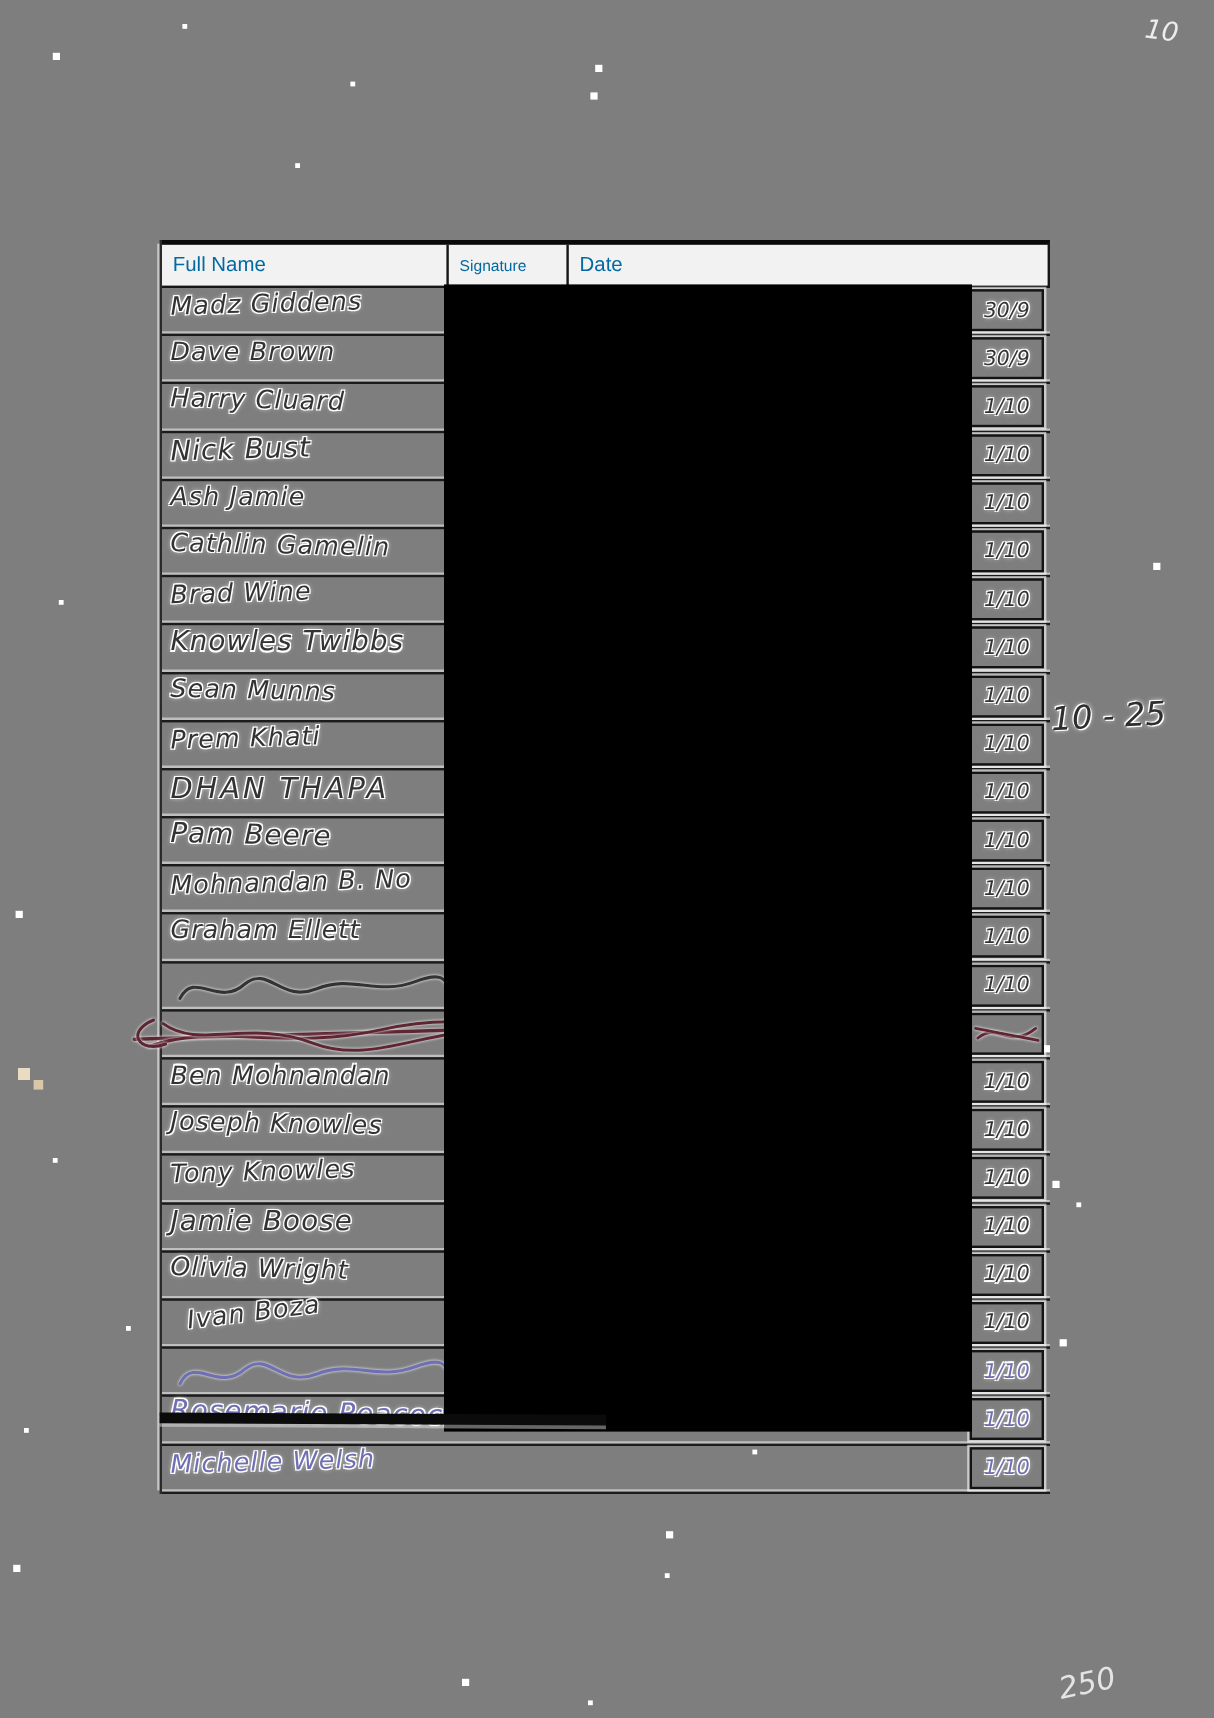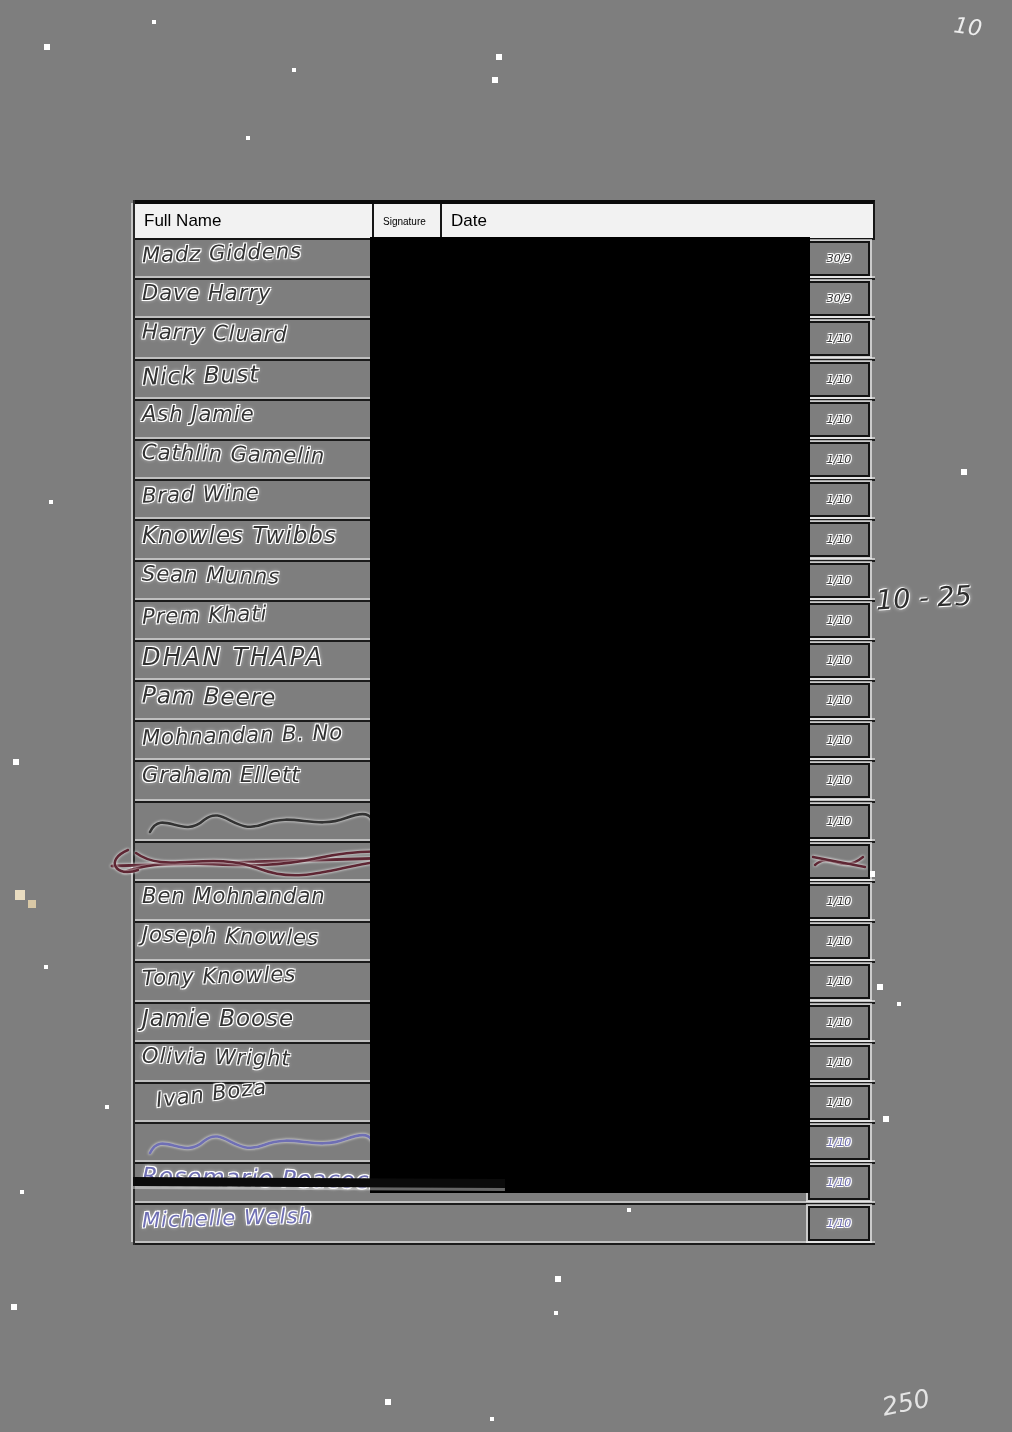--- a/index.html
+++ b/index.html
@@ -19,28 +19,28 @@
   .header-row{
     display:flex;height:34px;
     background:#f2f2f2;
     border-top:4px solid #0a0a0a;
     border-bottom:2px solid #161616;
     border-right:2px solid #161616;
   }
   .hcell{
     display:flex;align-items:center;
     padding-left:9px;
-    font-size:17px;color:#000000;
+    font-size:17px;color:#0369a1;
     border-left:2px solid #161616;
     box-sizing:border-box;
   }
   .hcell:first-child{border-left:none;}
   .h-name{width:237px;}
   .h-addr{width:358px;}
-  .h-sig{width:68px;font-size:10px;}
+  .h-sig{width:100px;font-size:13px;}
   .h-date{width:65px;flex:1;}
   .body-rows{position:relative;}
   .row{
     position:relative;height:38.2px;
     border-bottom:2px solid #1b1b1b;
     box-shadow:inset 0 -4px 0 -2px rgba(255,255,255,.5);
   }
   .name-cell{
     position:absolute;left:7px;top:1px;width:490px;height:36px;
     z-index:2;white-space:nowrap;overflow:visible;
@@ -58,21 +58,21 @@
   
   .hw{
     font-family:"DejaVu Sans",sans-serif;
     font-style:italic;
     display:inline-block;
     font-size:21px;letter-spacing:1px;
     text-shadow:-1px -1px 0 #fff,1px -1px 0 #fff,-1px 1px 0 #fff,1px 1px 0 #fff,0 0 4px #fff;
   }
   .ink-dark{color:#333;}
   .ink-blue{color:#6f6fb4;}
-  .date-cell .hw{font-size:11px;letter-spacing:0;}
+  .date-cell .hw{font-size:17px;letter-spacing:0;}
   .row:nth-child(3n) .name-cell .hw{transform:rotate(1.2deg);}
   .row:nth-child(3n+1) .name-cell .hw{transform:rotate(-1.6deg);}
   .row:nth-child(4n) .name-cell .hw{font-size:23px;}
   .row.caps .name-cell .hw{letter-spacing:2.5px;font-size:24px;}
   .row.slant .name-cell .hw{transform:rotate(-7deg) translate(14px,-2px);}
   .scrawl-svg{position:absolute;left:0;top:2px;overflow:visible;}
   .strike-svg{position:absolute;left:-34px;top:0;z-index:2;overflow:visible;}
   .scrawl-stroke{fill:none;stroke-linecap:round;
     filter:drop-shadow(0 0 1.5px #fff);}
   
@@ -124,21 +124,21 @@
     <div class="body-rows">
         <div class="row">
           <div class="name-cell"><span class="hw ink-dark">Madz Giddens</span></div>
           <div class="addr-cell"></div>
           <div class="sig-cell"></div>
           <div class="date-cell">
             <span class="hw ink-dark">30/9</span>
           </div>
         </div>
         <div class="row">
-          <div class="name-cell"><span class="hw ink-dark">Dave Harry</span></div>
+          <div class="name-cell"><span class="hw ink-dark">Dave Brown</span></div>
           <div class="addr-cell"></div>
           <div class="sig-cell"></div>
           <div class="date-cell">
             <span class="hw ink-dark">30/9</span>
           </div>
         </div>
         <div class="row">
           <div class="name-cell"><span class="hw ink-dark">Harry Cluard</span></div>
           <div class="addr-cell"></div>
           <div class="sig-cell"></div>

